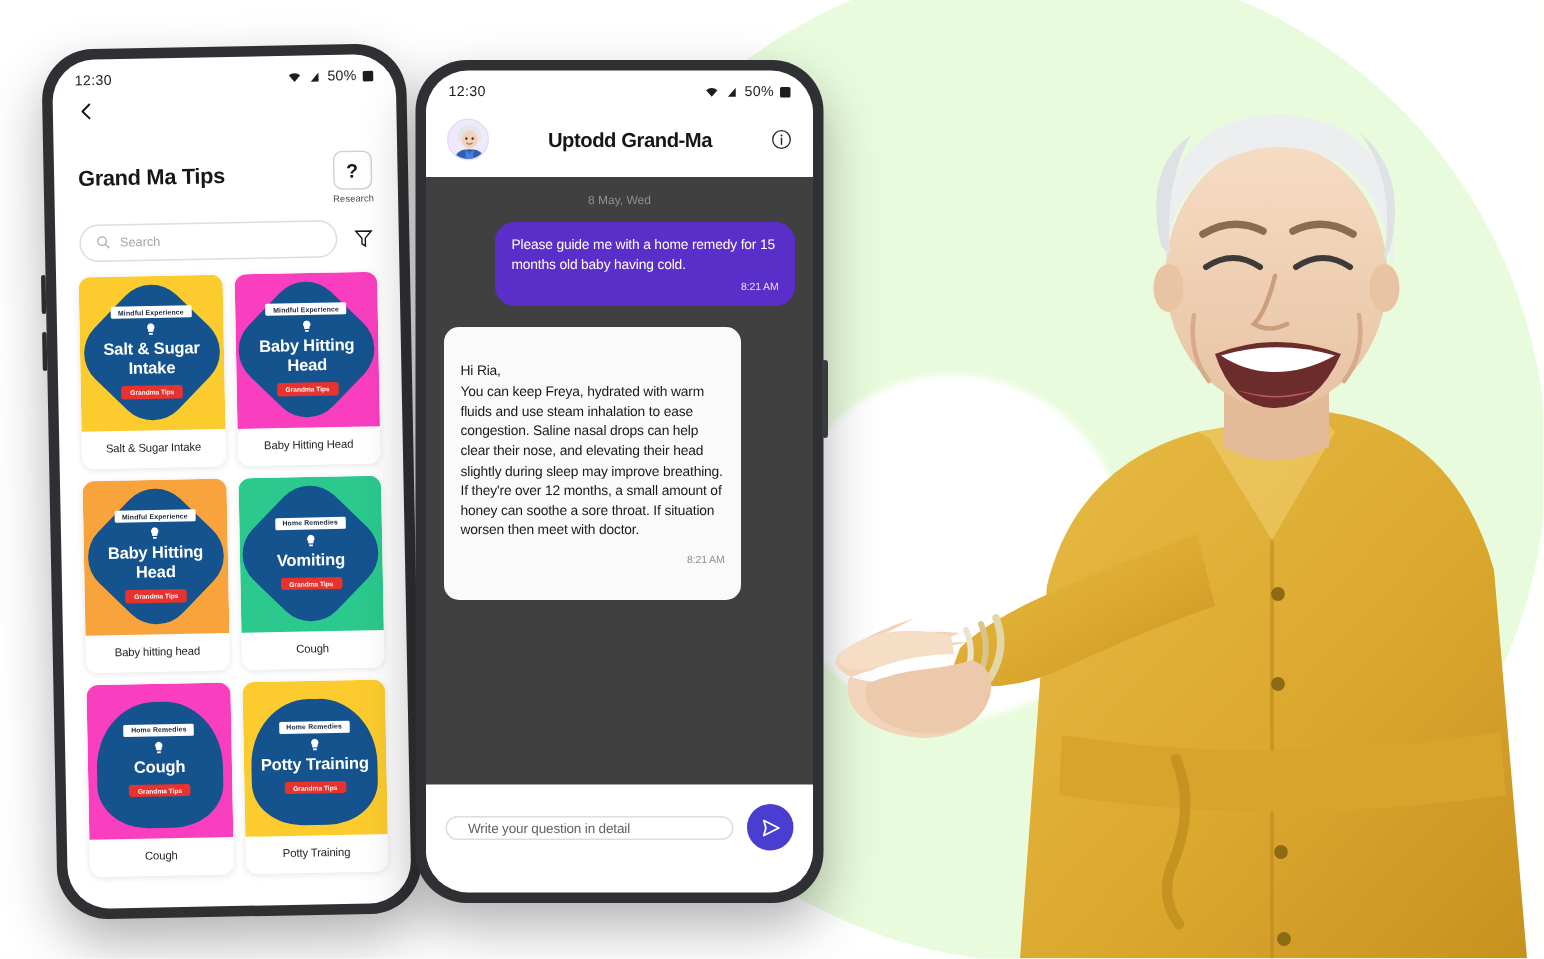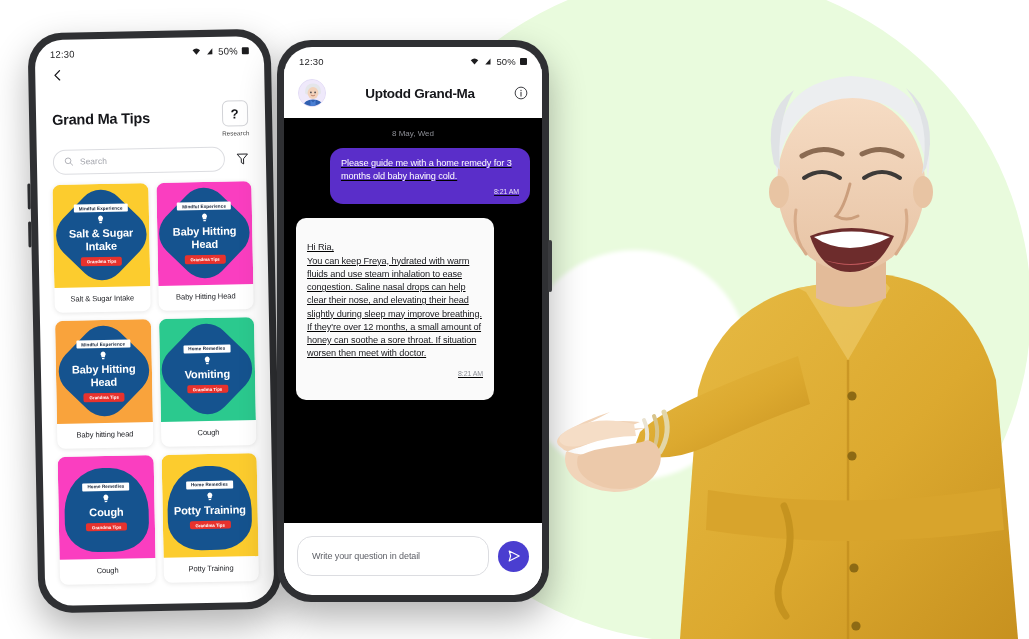--- a/index.html
+++ b/index.html
@@ -153,21 +153,21 @@
   }
   .avatar {
     width: 28px; height: 28px; border-radius: 50%;
     background: #efe9fb; position: relative; overflow: hidden; flex: none;
     border: 1px solid #e3dcf6;
   }
   .chat-name { font-size: 13.5px; font-weight: 700; color: #15161a; letter-spacing: -0.3px; flex: 1; text-align: center; }
   .ic-info { width: 14px; height: 14px; }
 
   .chat-body {
-    background: #000000; height: 405px; padding: 0 12px; position: relative; text-decoration: underline;
+    background: #404040; height: 405px; padding: 0 12px; position: relative;
   }
   .chat-date { text-align: center; font-size: 8px; color: #8d8f96; padding: 11px 0 10px 0; }
   .bubble-out {
     margin-left: auto; max-width: 200px;
     background: #5a2ec9; color: #fff; border-radius: 13px;
     padding: 9px 11px 7px 11px; font-size: 9.2px; line-height: 1.42;
     letter-spacing: -0.1px;
   }
   .bubble-in {
     margin-top: 14px; margin-right: auto; max-width: 198px;
@@ -176,21 +176,21 @@
     letter-spacing: -0.1px; white-space: pre-line;
   }
   .bub-time { display: block; text-align: right; font-size: 7px; margin-top: 4px; opacity: .85; }
   .bubble-in .bub-time { color: #8d8f96; opacity: 1; margin-top: 8px; }
 
   .chat-input-bar {
     display: flex; align-items: center; gap: 9px;
     padding: 13px 13px 16px 13px; background: #fff;
   }
   .chat-input {
-    flex: 1; height: 40px; border: 1px solid #dcdde1; border-radius: 15px;
+    flex: 1; height: 16px; border: 1px solid #dcdde1; border-radius: 15px;
     display: flex; align-items: center; padding: 0 14px;
   }
   .chat-input span { font-size: 9px; color: #5f6168; letter-spacing: -0.1px; }
   .send-btn {
     width: 31px; height: 31px; border-radius: 50%; background: #4a3ed0;
     display: flex; align-items: center; justify-content: center; flex: none;
   }
 
   
   #grandma { position: absolute; left: 548px; top: 60px; width: 481px; height: 579px; }
@@ -380,21 +380,21 @@
           <circle cx="8" cy="8" r="6.7" fill="none" stroke="#25262b" stroke-width="1"></circle>
           <circle cx="8" cy="4.9" r="0.75" fill="#25262b"></circle>
           <path d="M8 7.1 L8 11.6" stroke="#25262b" stroke-width="1.1" stroke-linecap="round"></path>
         </svg>
       </div>
 
       <div class="chat-body">
         <div class="chat-date">8 May, Wed</div>
 
         <div class="bubble-out">
-          <span>Please guide me with a home remedy for 3 months old baby having cold.</span>
+          <span>Please guide me with a home remedy for 15 months old baby having cold.</span>
           <span class="bub-time">8:21 AM</span>
         </div>
 
         <div class="bubble-in">
           <span>Hi Ria,
 You can keep Freya, hydrated with warm fluids and use steam inhalation to ease congestion. Saline nasal drops can help clear their nose, and elevating their head slightly during sleep may improve breathing. If they're over 12 months, a small amount of honey can soothe a sore throat. If situation worsen then meet with doctor.</span>
           <span class="bub-time">8:21 AM</span>
         </div>
       </div>
 

